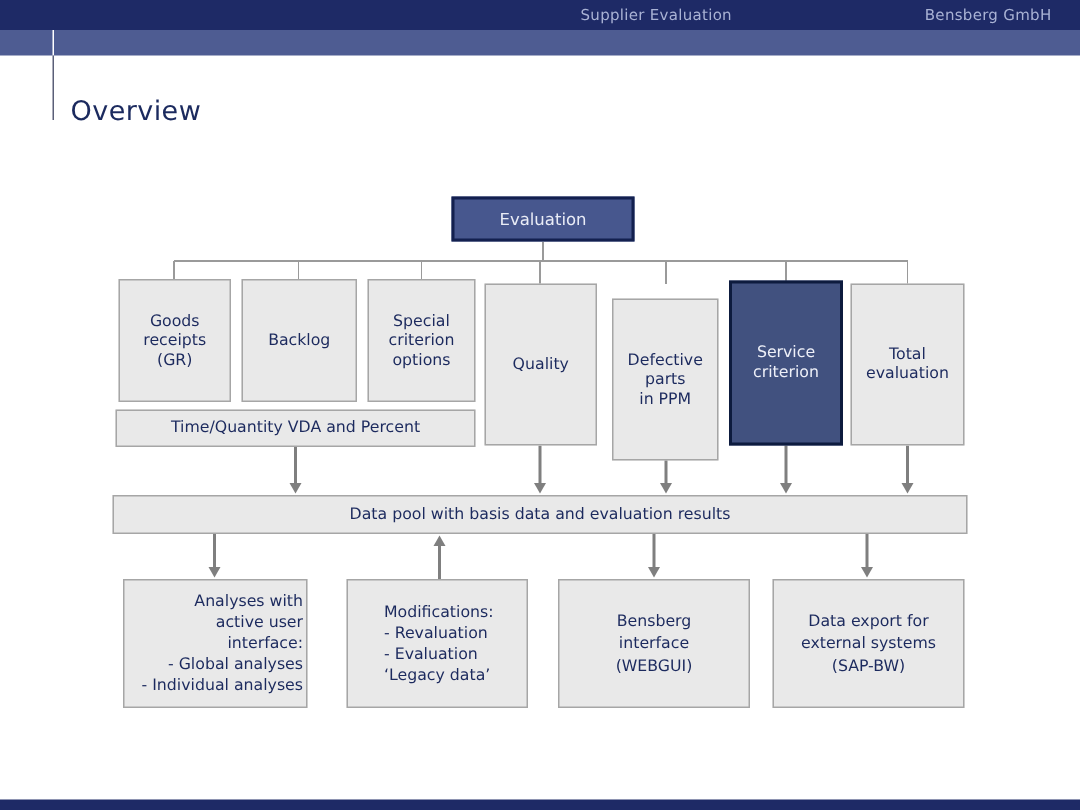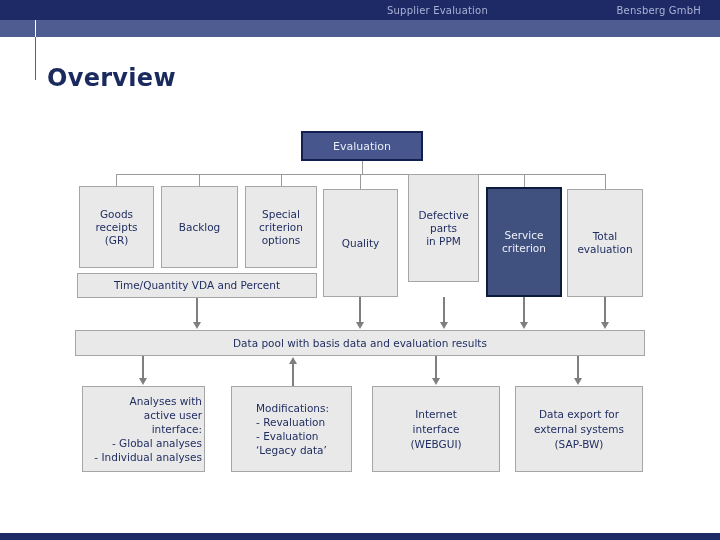--- a/index.html
+++ b/index.html
@@ -10,40 +10,40 @@
   
   .top-bar{position:absolute;left:0;top:0;width:720px;height:20px;background:#1e2a66;}
   .sub-bar{position:absolute;left:0;top:20px;width:720px;height:17px;background:#4e5c92;}
   .hdr-text{position:absolute;top:5px;font-size:10px;color:#a9b2d4;letter-spacing:.2px;}
   .hdr-title{left:387px;}
   .hdr-company{right:15px;}
   .vline-white{position:absolute;left:35px;top:20px;width:1px;height:17px;background:#ffffff;}
   .vline-dark{position:absolute;left:35px;top:37px;width:1px;height:43px;background:#5a5f78;}
   .footer-bar{position:absolute;left:0;top:533px;width:720px;height:7px;background:#1e2a66;}
 
-  .page-title{position:absolute;left:47px;top:64px;margin:0;font-size:24px;font-weight:700;
+  .page-title{position:absolute;left:47px;top:64px;margin:0;font-size:18px;font-weight:400;
               color:#1b2a5e;letter-spacing:.3px;text-align:center;}
 
   
   .connectors{position:absolute;left:0;top:0;width:720px;height:540px;pointer-events:none;}
 
   
   .box{position:absolute;box-sizing:border-box;display:flex;align-items:center;justify-content:center;
        text-align:center;font-size:10.5px;line-height:13px;color:#1c2a5e;
        background:#e9e9e9;border:1px solid #a6a6a6;white-space:pre-line;}
   .box.dark{background:#41517f;border:2px solid #0d1b3e;color:#eef0f8;}
 
   .root-box{left:301px;top:131px;width:122px;height:30px;background:#47578e;
             border:2px solid #13204f;color:#e9ecf6;font-size:11px;}
 
   .c0{left:79px;top:186px;width:75px;height:82px;}
   .c1{left:161px;top:186px;width:77px;height:82px;}
   .c2{left:245px;top:186px;width:72px;height:82px;}
   .c3{left:323px;top:189px;width:75px;height:108px;}
-  .c4{left:408px;top:174px;width:71px;height:108px;text-align:center;}
+  .c4{left:408px;top:199px;width:71px;height:108px;text-align:center;}
   .c5{left:486px;top:187px;width:76px;height:110px;}
   .c6{left:567px;top:189px;width:76px;height:108px;text-align:center;}
 
   .method-box{left:77px;top:273px;width:240px;height:25px;}
   .pool-box{left:75px;top:330px;width:570px;height:26px;}
 
   .o0{left:82px;top:386px;width:123px;height:86px;justify-content:flex-start;
       text-align:right;padding-left:8px;padding-right:2px;line-height:14px;}
   .o1{left:231px;top:386px;width:121px;height:86px;justify-content:flex-start;
       text-align:left;padding-left:24px;padding-right:2px;line-height:14px;}
@@ -124,21 +124,21 @@
   <div class="box pool-box">Data pool with basis data and evaluation results</div>
 
   <div class="box o0">Analyses with
 active user interface:
 - Global analyses
 - Individual analyses</div>
   <div class="box o1">Modifications:
 - Revaluation
 - Evaluation
  ‘Legacy data’</div>
-  <div class="box o2">Internet
+  <div class="box o2">Bensberg
 interface
 (WEBGUI)</div>
   <div class="box o3">Data export for
 external systems
 (SAP-BW)</div>
 
   <div class="footer-bar"></div>
 
 </div>
 

